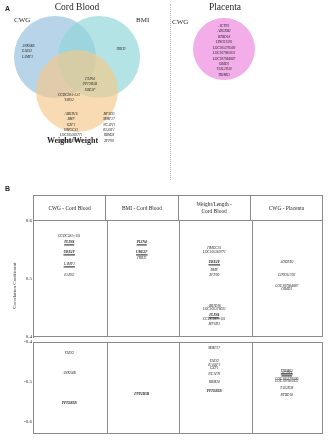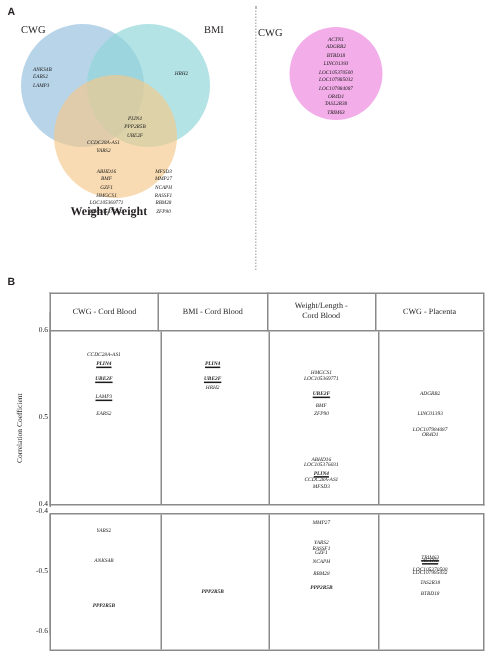--- a/index.html
+++ b/index.html
@@ -76,20 +76,22 @@
   .pt.ul{text-decoration:underline;}
 </style>
 </head>
 <body>
 
 <div id="panel-a">
   <div class="panel-letter" style="left:5px;top:5px;">A</div>
 
   <div id="divider"></div>
 
+  <div class="venn-title" style="left:22px;top:2px;width:110px;">Cord Blood</div>
+  <div class="venn-title" style="left:190px;top:2px;width:70px;">Placenta</div>
 
   <div class="set-label" style="left:14px;top:16px;">CWG</div>
   <div class="set-label" style="left:136px;top:16px;">BMI</div>
   <div class="set-label" style="left:47px;top:136px;font-size:8px;font-weight:bold;">Weight/Weight</div>
   <div class="set-label" style="left:172px;top:18px;">CWG</div>
 
   <div class="circle" id="c-cwg"></div>
   <div class="circle" id="c-bmi"></div>
   <div class="circle" id="c-wl"></div>
   <div class="circle" id="c-pla"></div>

